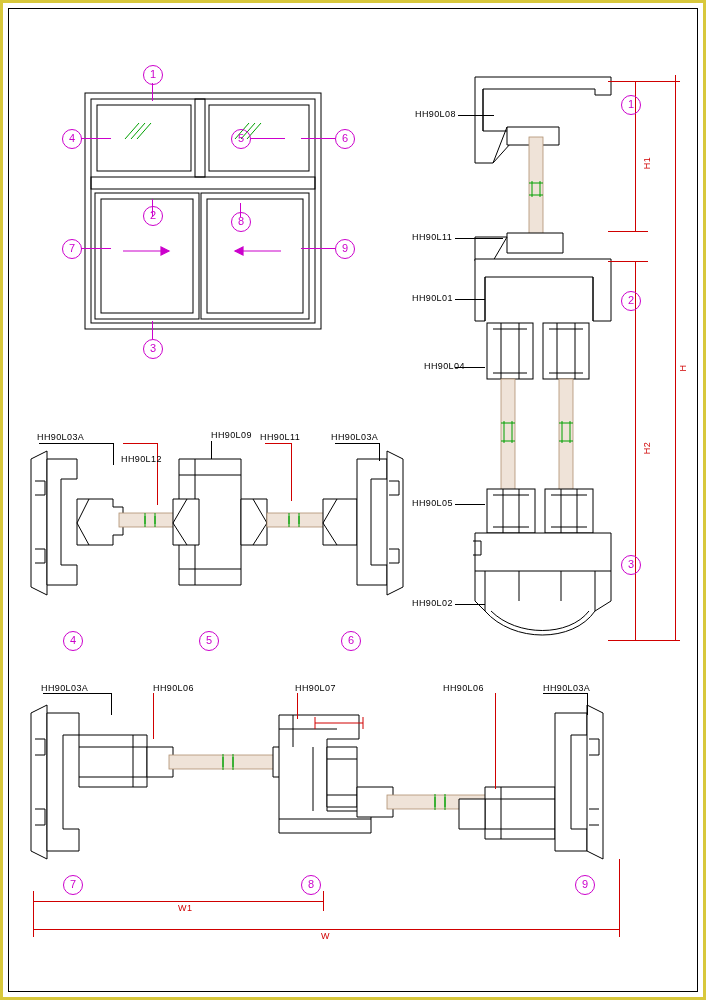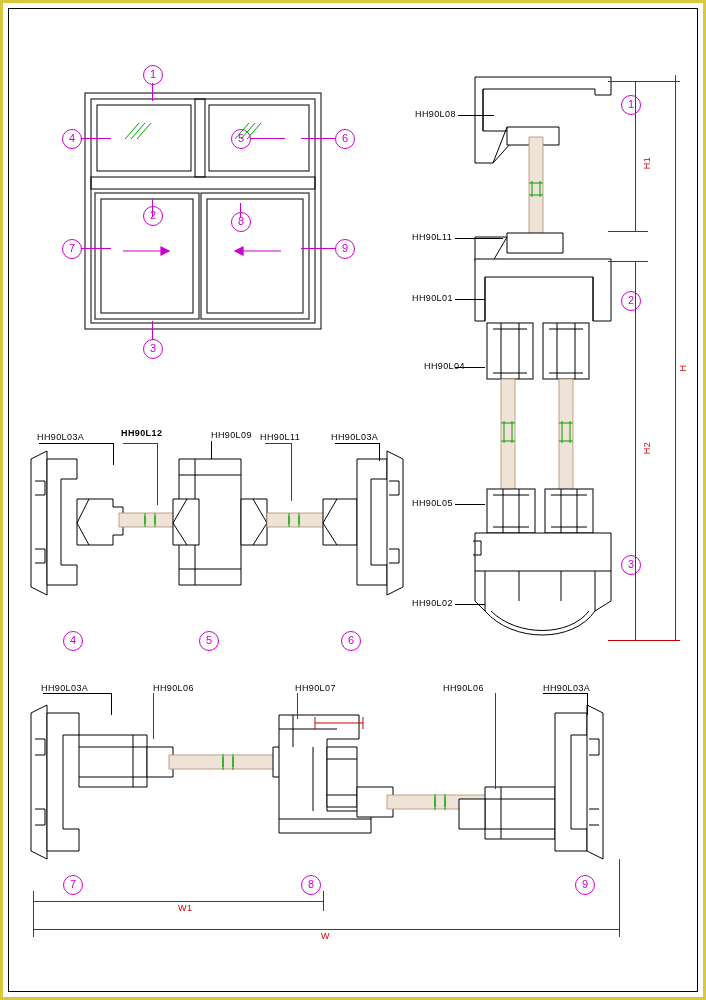--- a/index.html
+++ b/index.html
@@ -279,21 +279,21 @@
   <div class="lnr h" style="left:120px; top:440px; width:34px;"></div>
   <div class="lnr v" style="left:154px; top:440px; height:62px;"></div>
   <div class="lnk v" style="left:208px; top:438px; height:18px;"></div>
   <div class="lnr h" style="left:262px; top:440px; width:26px;"></div>
   <div class="lnr v" style="left:288px; top:440px; height:58px;"></div>
   <div class="lnk h" style="left:332px; top:440px; width:44px;"></div>
   <div class="lnk v" style="left:376px; top:440px; height:18px;"></div>
 
   <div id="labels-middle">
       <div class="lbl" style="left: 34px; top: 429px;">HH90L03A</div>
-      <div class="lbl" style="left: 118px; top: 425px; font-weight: bold;">HH90L12</div>
+      <div class="lbl" style="left: 118px; top: 451px;">HH90L12</div>
       <div class="lbl" style="left: 208px; top: 427px;">HH90L09</div>
       <div class="lbl" style="left: 257px; top: 429px;">HH90L11</div>
       <div class="lbl" style="left: 328px; top: 429px;">HH90L03A</div>
     </div>
   <div id="callouts-middle">
       <div class="callout" style="left: 60px; top: 628px;">4</div>
       <div class="callout" style="left: 196px; top: 628px;">5</div>
       <div class="callout" style="left: 338px; top: 628px;">6</div>
     </div>
 

